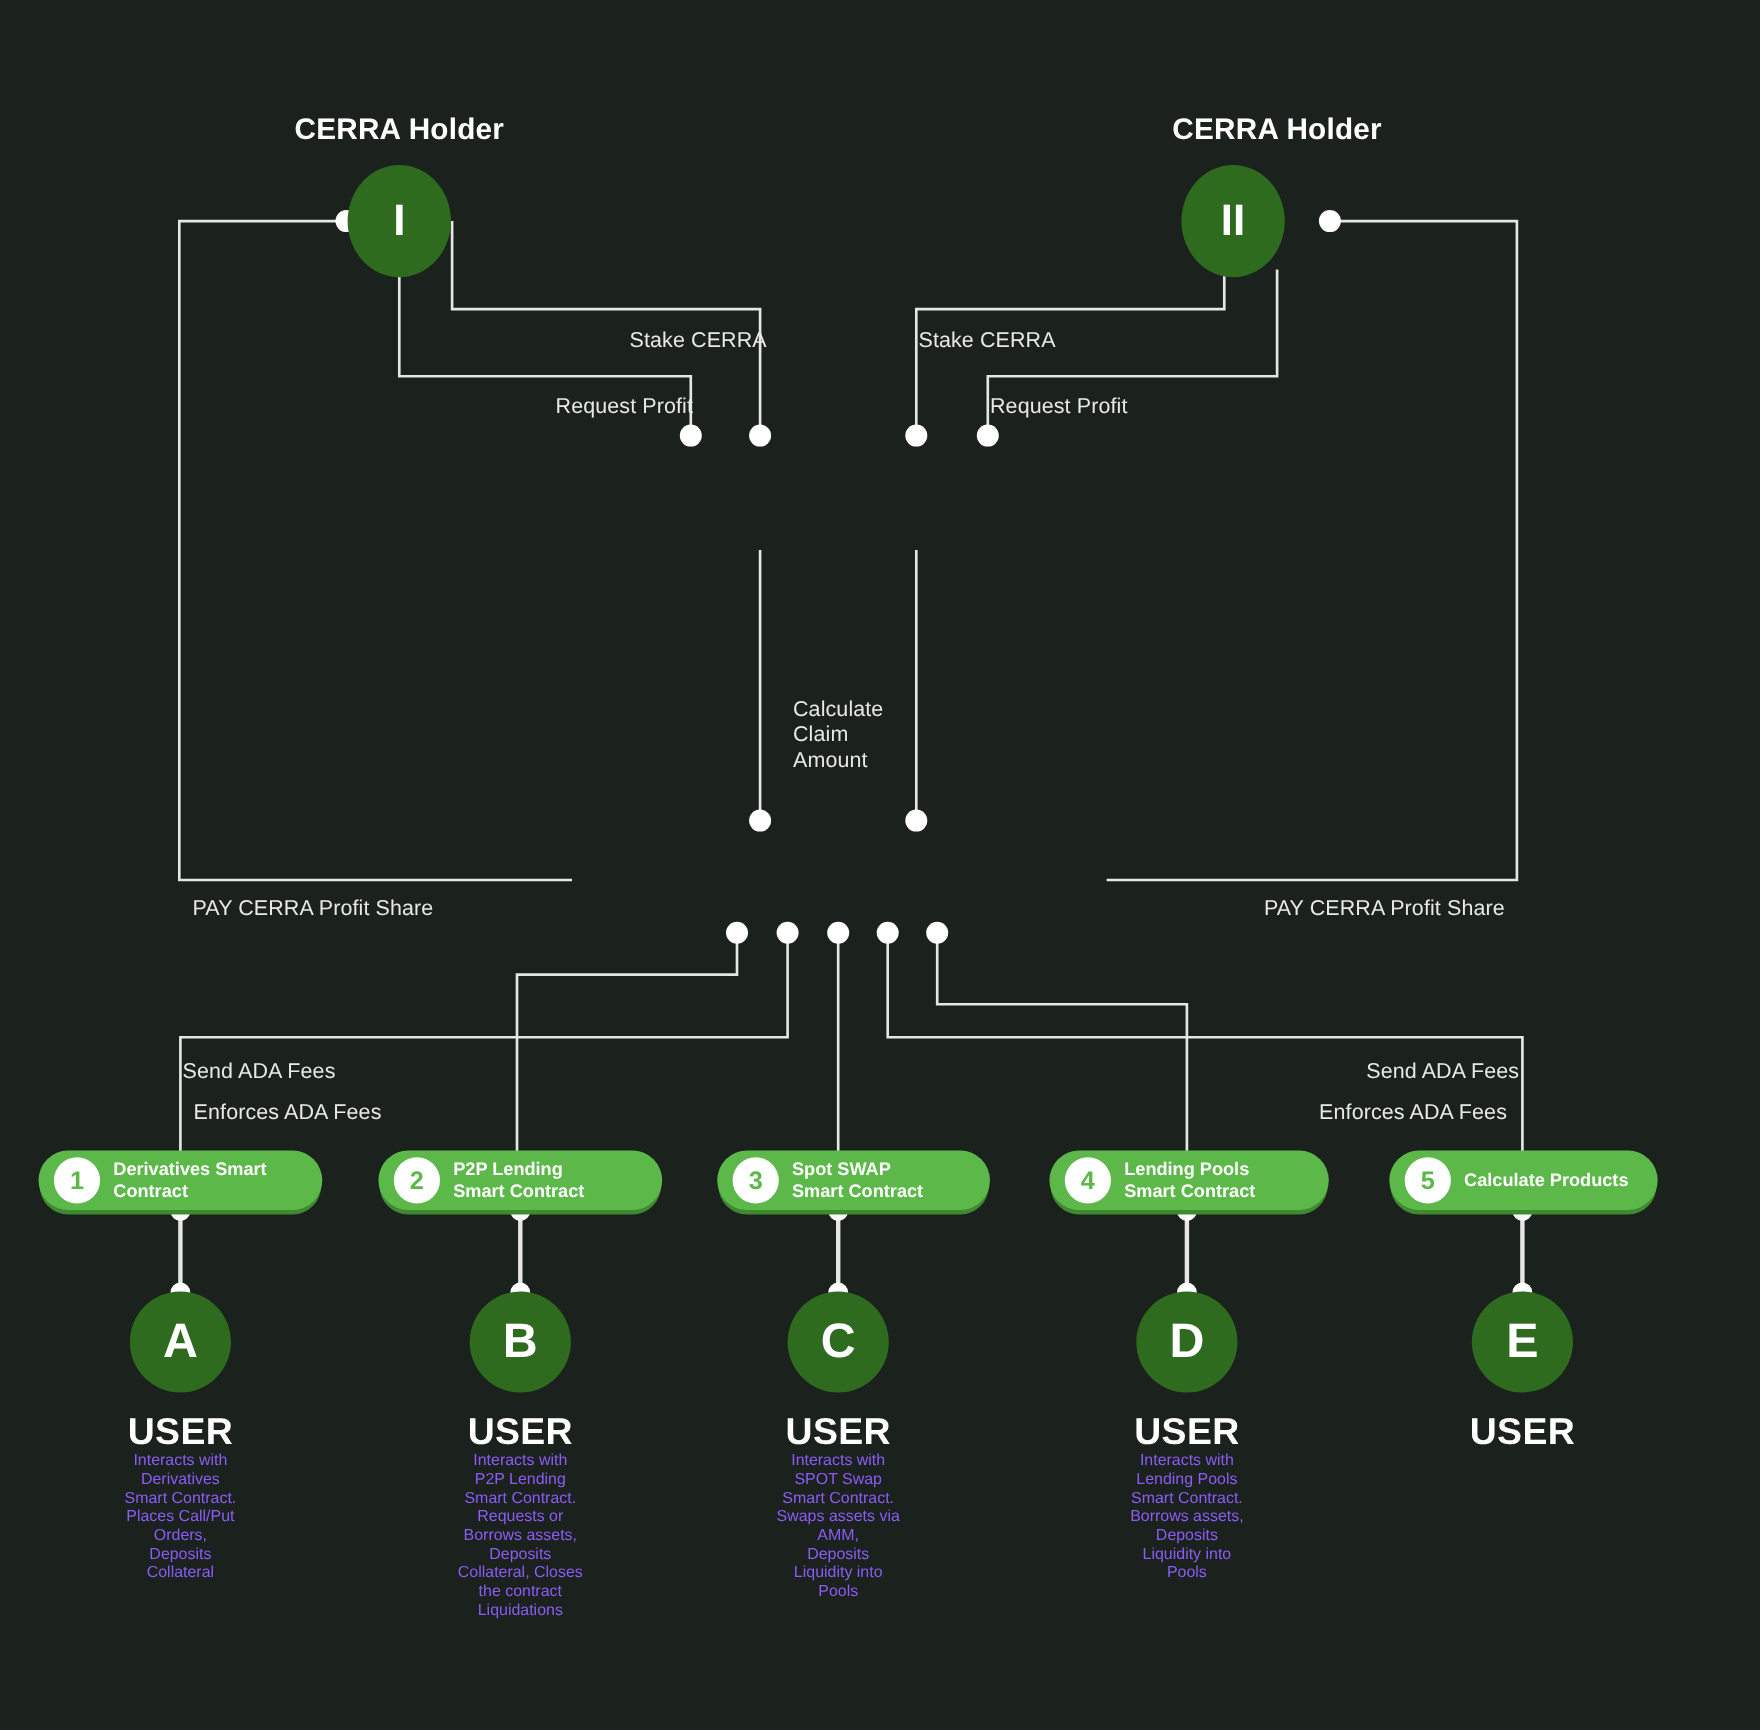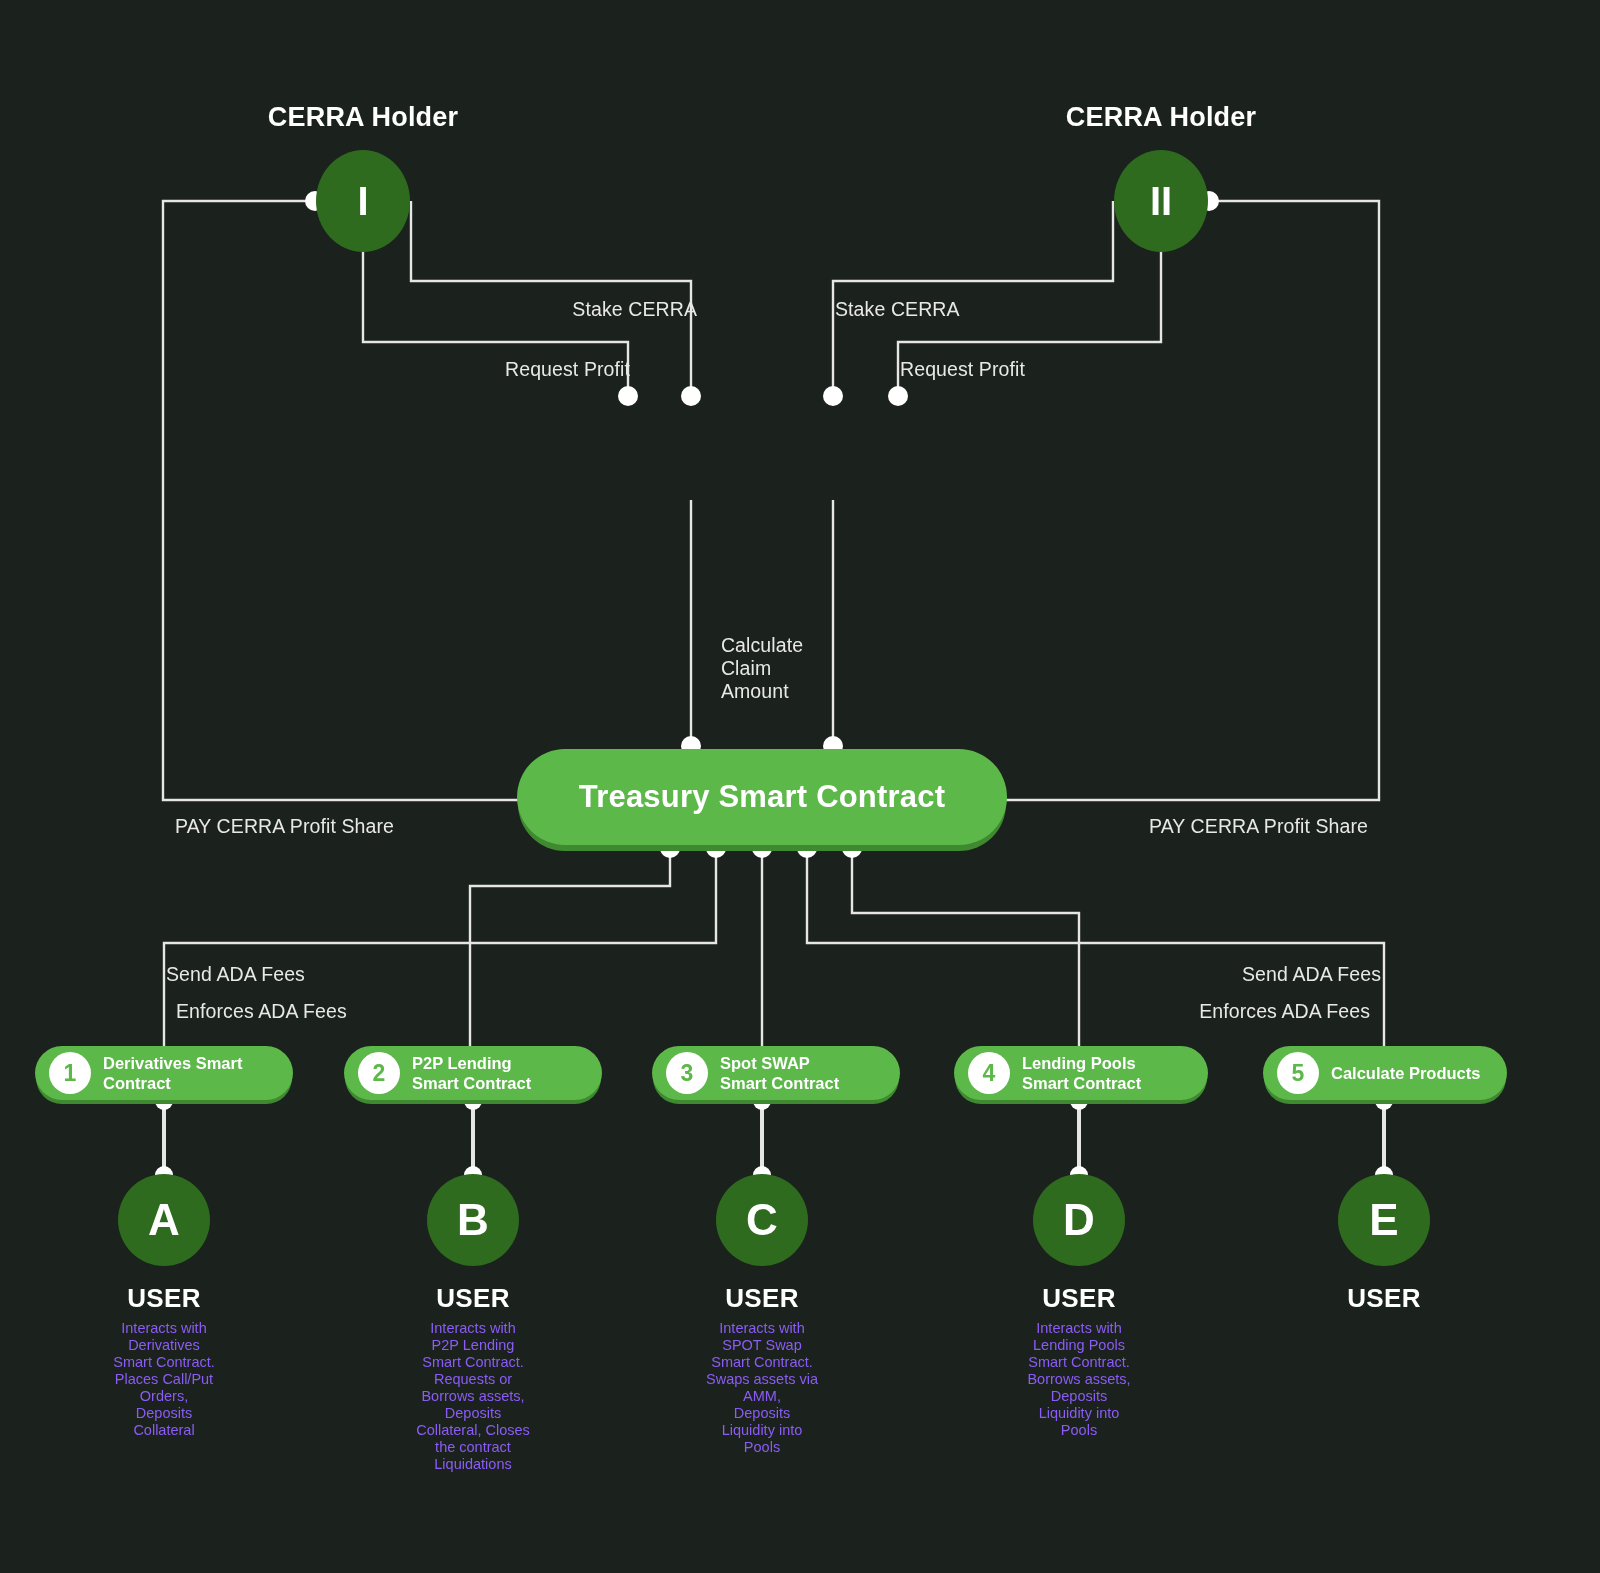--- a/index.html
+++ b/index.html
@@ -46,21 +46,21 @@
 
   .wire-label{
     position:absolute;font-size:19.5px;color:#e8e8e8;white-space:pre-line;
     font-weight:400;letter-spacing:.1px;margin-top:46px;
   }
   .wire-label.right{transform:translateX(-100%);}
   .wire-label.center{transform:translateX(-50%);text-align:left;line-height:1.18;}
 
   .user-title{
     position:absolute;transform:translateX(-50%);
-    font-size:26px;font-weight:bold;color:#fff;letter-spacing:.3px;
+    font-size:34px;font-weight:bold;color:#fff;letter-spacing:.3px;
   }
   .user-desc{
     position:absolute;transform:translateX(-50%);
     font-size:14.5px;line-height:1.17;color:#8b5cf6;
     text-align:center;white-space:pre-line;width:210px;font-weight:400;
   }
 </style>
 </head>
 <body>
 
@@ -131,33 +131,32 @@
       <circle cx="762" cy="1175" r="9"></circle>
       <circle cx="1079" cy="1175" r="9"></circle>
       <circle cx="1384" cy="1175" r="9"></circle>
     </g>
   </svg>
 
   <div class="holder-title" style="left:363px;top:102px;">CERRA Holder</div>
   <div class="circle holder" style="left:363px;top:201px;">I</div>
 
   <div class="holder-title" style="left:1161px;top:102px;">CERRA Holder</div>
-  <div class="circle holder" style="left:1161px;top:201px;">II</div>
+  <div class="circle holder" style="left:1121px;top:201px;">II</div>
 
   <div class="wire-label right" style="left:697px;top:252px;">Stake CERRA</div>
   <div class="wire-label right" style="left:630px;top:312px;">Request Profit</div>
   <div class="wire-label" style="left:835px;top:252px;">Stake CERRA</div>
   <div class="wire-label" style="left:900px;top:312px;">Request Profit</div>
 
 
   <div class="wire-label center" style="left:762px;top:588px;">Calculate
 Claim
 Amount</div>
 
-  <div class="pill big" style="left:762px;top:797px;width:490px;height:96px;">Treasury Smart Contract</div>
 
   <div class="wire-label" style="left:175px;top:769px;">PAY CERRA Profit Share</div>
   <div class="wire-label right" style="left:1368px;top:769px;">PAY CERRA Profit Share</div>
 
   <div class="wire-label" style="left:166px;top:917px;">Send ADA Fees</div>
   <div class="wire-label" style="left:176px;top:954px;">Enforces ADA Fees</div>
 
   <div class="wire-label right" style="left:1381px;top:917px;">Send ADA Fees</div>
   <div class="wire-label right" style="left:1370px;top:954px;">Enforces ADA Fees</div>
 

